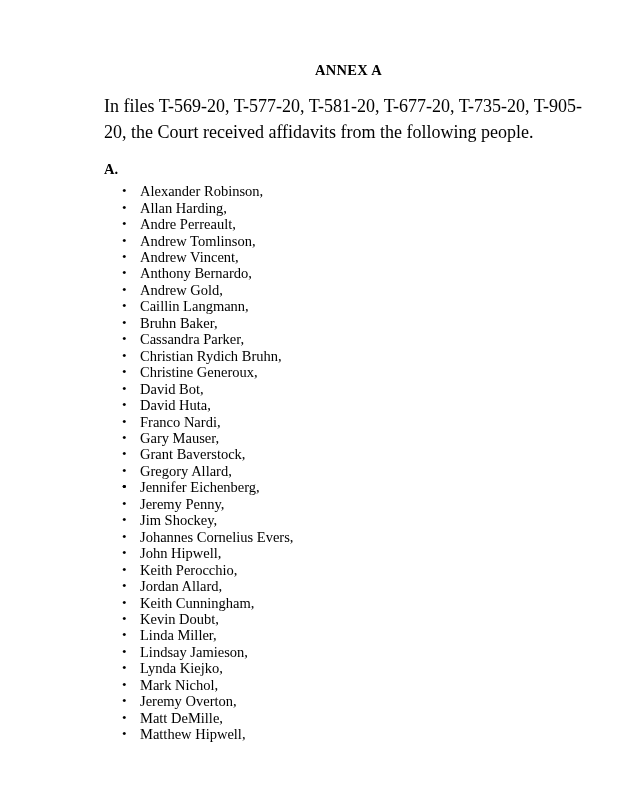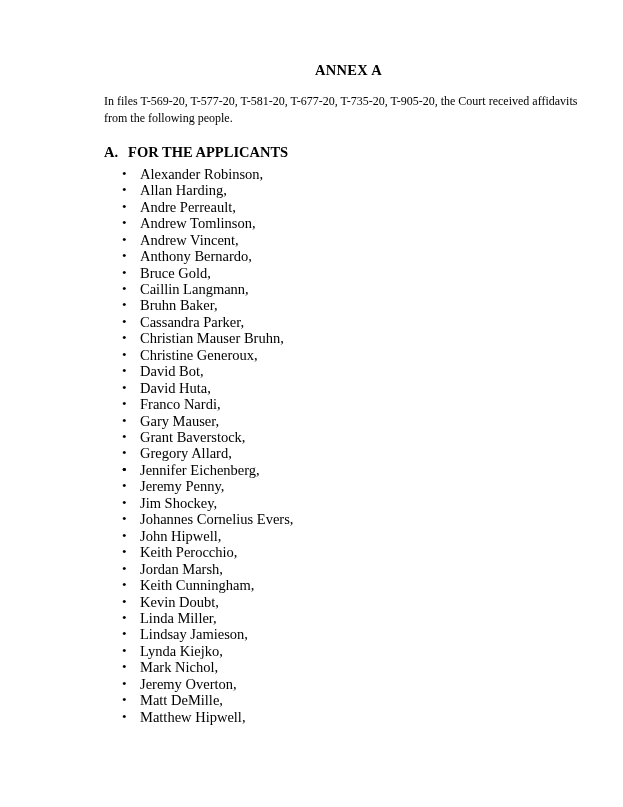--- a/index.html
+++ b/index.html
@@ -23,21 +23,21 @@
     margin-left: 36px;
   }
   .doc-title {
     text-align: center;
     font-weight: bold;
     font-size: 14.5px;
     letter-spacing: 0.3px;
     margin: 0 0 14px 0;
   }
   .intro {
-    font-size: 12px;
+    font-size: 18px;
     line-height: 1.45;
     text-align: left;
     margin: 0 0 16px 0;
   }
   .section-heading {
     font-size: 14.5px;
     font-weight: bold;
     margin: 0 0 5px 0;
     display: flex;
     gap: 10px;
@@ -68,51 +68,50 @@
 <body>
 
 <div class="page">
 
   <div class="doc-title">ANNEX A</div>
 
   <p class="intro">In files T-569-20, T-577-20, T-581-20, T-677-20, T-735-20, T-905-20, the Court received affidavits from the following people.</p>
 
   <div class="section-heading">
     <span class="section-letter">A.</span>
-    <span>FOR THE APPLICANTS</span>
   </div>
 
   <ul class="name-list">
       <li><span class="bullet">•</span><span>Alexander Robinson,</span></li>
       <li><span class="bullet">•</span><span>Allan Harding,</span></li>
       <li><span class="bullet">•</span><span>Andre Perreault,</span></li>
       <li><span class="bullet">•</span><span>Andrew Tomlinson,</span></li>
       <li><span class="bullet">•</span><span>Andrew Vincent,</span></li>
       <li><span class="bullet">•</span><span>Anthony Bernardo,</span></li>
-      <li><span class="bullet">•</span><span>Bruce Gold,</span></li>
+      <li><span class="bullet">•</span><span>Andrew Gold,</span></li>
       <li><span class="bullet">•</span><span>Caillin Langmann,</span></li>
       <li><span class="bullet">•</span><span>Bruhn Baker,</span></li>
       <li><span class="bullet">•</span><span>Cassandra Parker,</span></li>
-      <li><span class="bullet">•</span><span>Christian Mauser Bruhn,</span></li>
+      <li><span class="bullet">•</span><span>Christian Rydich Bruhn,</span></li>
       <li><span class="bullet">•</span><span>Christine Generoux,</span></li>
       <li><span class="bullet">•</span><span>David Bot,</span></li>
       <li><span class="bullet">•</span><span>David Huta,</span></li>
       <li><span class="bullet">•</span><span>Franco Nardi,</span></li>
       <li><span class="bullet">•</span><span>Gary Mauser,</span></li>
       <li><span class="bullet">•</span><span>Grant Baverstock,</span></li>
       <li><span class="bullet">•</span><span>Gregory Allard,</span></li>
       <li><span class="bullet">•</span></li>
       <li><span class="bullet">•</span></li>
       <li><span class="bullet">•</span><span>Jennifer Eichenberg,</span></li>
       <li><span class="bullet">•</span><span>Jeremy Penny,</span></li>
       <li><span class="bullet">•</span><span>Jim Shockey,</span></li>
       <li><span class="bullet">•</span><span>Johannes Cornelius Evers,</span></li>
       <li><span class="bullet">•</span><span>John Hipwell,</span></li>
       <li><span class="bullet">•</span><span>Keith Perocchio,</span></li>
-      <li><span class="bullet">•</span><span>Jordan Marsh,</span></li>
+      <li><span class="bullet">•</span><span>Jordan Allard,</span></li>
       <li><span class="bullet">•</span><span>Keith Cunningham,</span></li>
       <li><span class="bullet">•</span><span>Kevin Doubt,</span></li>
       <li><span class="bullet">•</span><span>Linda Miller,</span></li>
       <li><span class="bullet">•</span><span>Lindsay Jamieson,</span></li>
       <li><span class="bullet">•</span><span>Lynda Kiejko,</span></li>
       <li><span class="bullet">•</span><span>Mark Nichol,</span></li>
       <li><span class="bullet">•</span><span>Jeremy Overton,</span></li>
       <li><span class="bullet">•</span><span>Matt DeMille,</span></li>
       <li><span class="bullet">•</span><span>Matthew Hipwell,</span></li>
     </ul>

